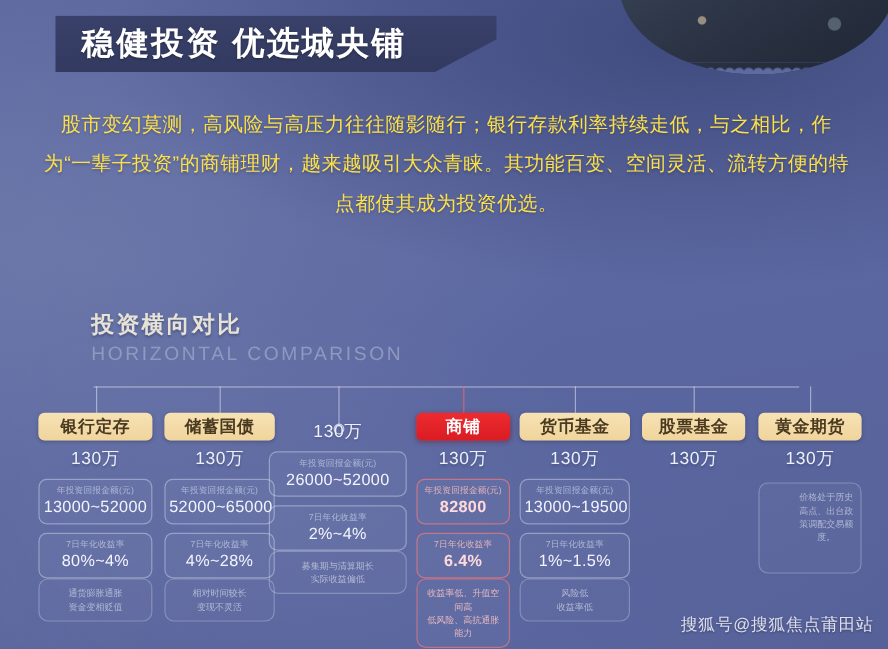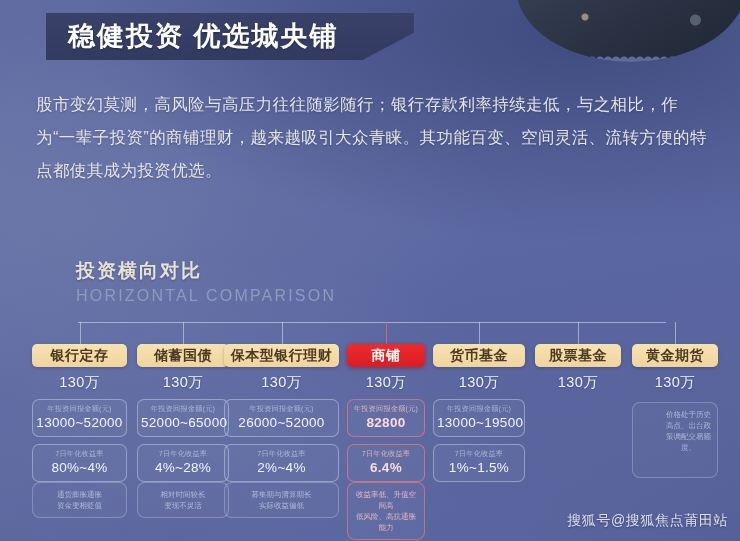--- a/index.html
+++ b/index.html
@@ -54,22 +54,23 @@
   #banner-title{
     position:absolute;left:68px;top:18px;
     font-size:27px;font-weight:bold;color:#ffffff;letter-spacing:2px;
     text-shadow:0 1px 2px rgba(0,0,0,.35);
     white-space:nowrap;
   }
 
   
   #para{
     position:absolute;left:36px;top:88px;width:672px;
-    color:#e5e5e5;font-size:16.5px;line-height:33px;letter-spacing:.4px;
+    color:#fde047;font-size:16.5px;line-height:33px;letter-spacing:.4px;
     text-shadow:0 1px 2px rgba(30,35,60,.30);
+    text-align:center;
   }
 
   
   #sec{position:absolute;left:76px;top:258px;}
   #sec-cn{font-size:19px;font-weight:bold;color:#e6e2d6;letter-spacing:2px;
           text-shadow:0 1px 2px rgba(30,35,60,.35);}
   #sec-en{margin-top:3px;font-size:16px;color:#9aa2c4;letter-spacing:2.2px;
           opacity:.82;}
 
   
@@ -228,21 +229,20 @@
       <div class="box">
         <div class="lbl">7日年化收益率</div>
         <div class="val">4%~28%</div>
       </div>
       <div class="note">
         <div>相对时间较长</div>
         <div>变现不灵活</div>
       </div>
     </div>
     <div class="col" style="left: 224px; width: 115px;">
-      <div class="pill">保本型银行理财</div>
       <div class="amount">130万</div>
       <div class="box">
         <div class="lbl">年投资回报金额(元)</div>
         <div class="val">26000~52000</div>
       </div>
       <div class="box">
         <div class="lbl">7日年化收益率</div>
         <div class="val">2%~4%</div>
       </div>
       <div class="note">
@@ -270,20 +270,24 @@
       <div class="pill">货币基金</div>
       <div class="amount">130万</div>
       <div class="box">
         <div class="lbl">年投资回报金额(元)</div>
         <div class="val">13000~19500</div>
       </div>
       <div class="box">
         <div class="lbl">7日年化收益率</div>
         <div class="val">1%~1.5%</div>
       </div>
+      <div class="note">
+        <div>风险低</div>
+        <div>收益率低</div>
+      </div>
     </div>
     <div class="col" style="left: 535px; width: 86px;">
       <div class="pill">股票基金</div>
       <div class="amount">130万</div>
     </div>
     <div class="col" style="left: 632px; width: 86px;">
       <div class="pill">黄金期货</div>
       <div class="amount">130万</div>
       <div class="note" style="margin-top: 10px; min-height: 62px; padding-left: 32px;">
         <div>价格处于历史高点、出台政策调配交易额度。</div>

